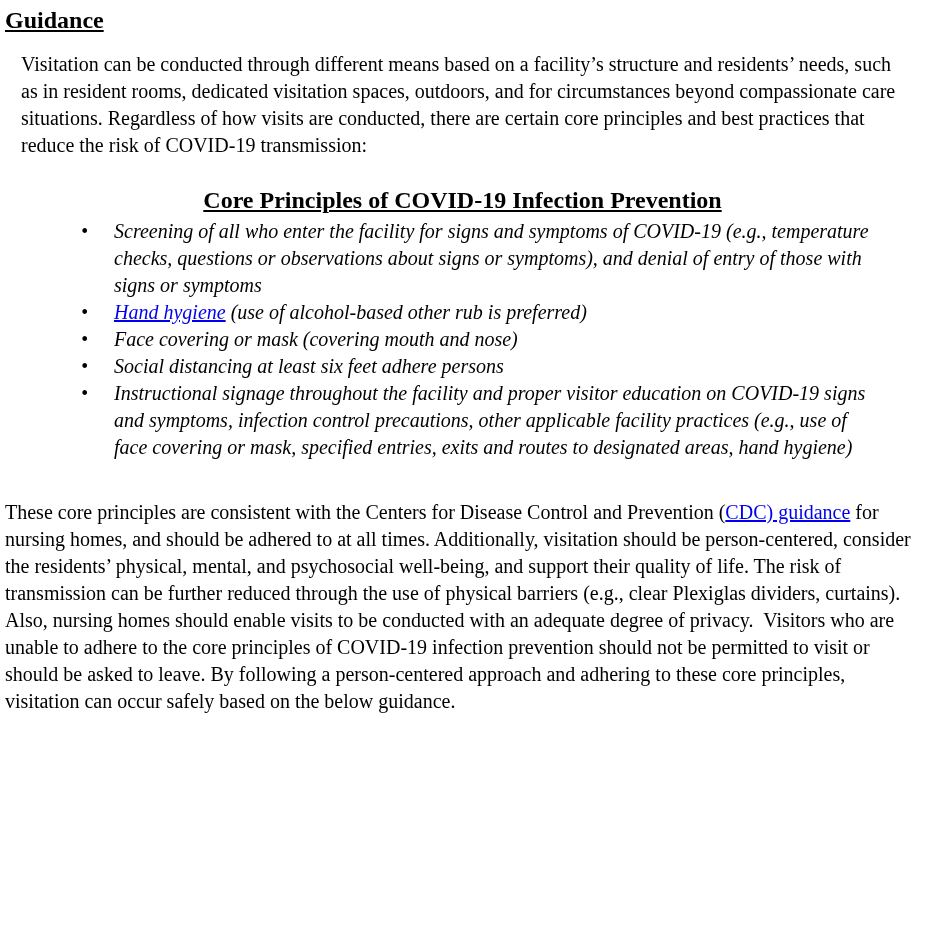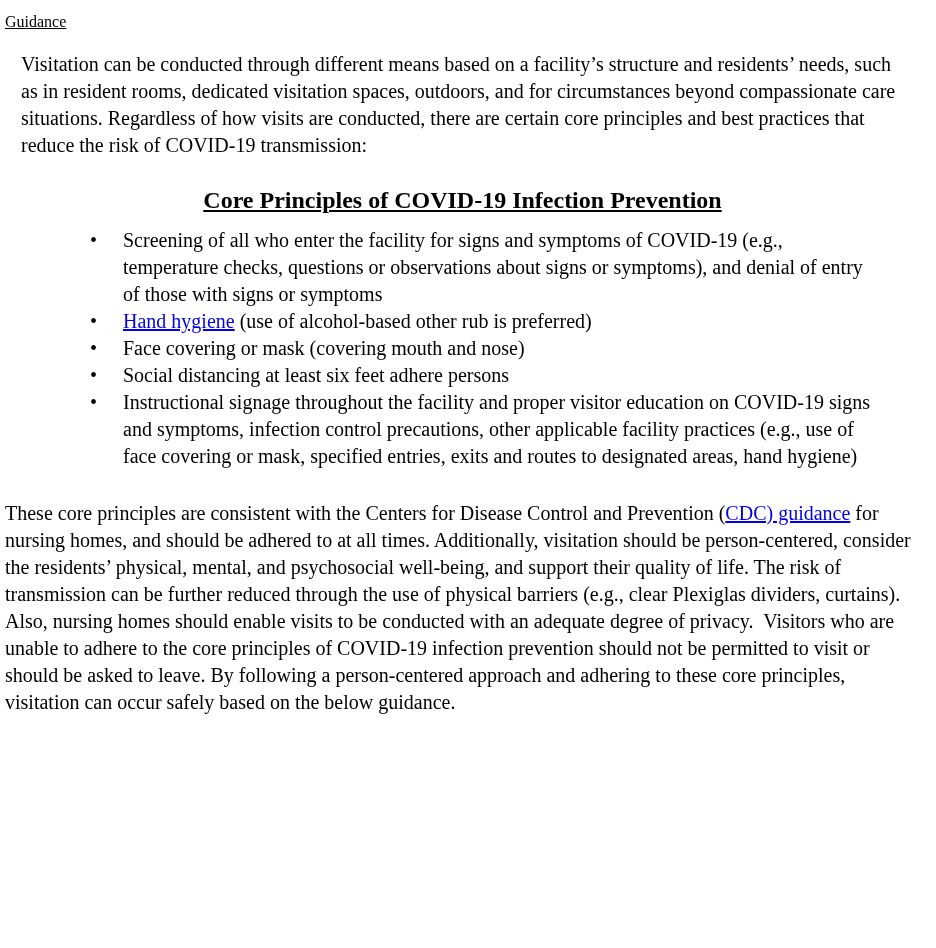--- a/index.html
+++ b/index.html
@@ -5,47 +5,48 @@
   * { margin: 0; padding: 0; box-sizing: border-box; }
   html, body { width: 936px; height: 948px; background: #ffffff; overflow: hidden; }
   body {
     font-family: "Liberation Serif", serif;
     font-size: 20px;
     line-height: 27px;
     color: #000000;
   }
   .page { padding: 7px 16px 0 5px; }
   .doc-h1 {
-    font-size: 16px;
-    font-weight: normal;
+    font-size: 24px;
+    font-weight: bold;
     text-decoration: underline;
     display: inline-block;
   }
   .intro { margin: 16px; }
   .doc-h2 {
     font-size: 24px;
     font-weight: bold;
     text-decoration: underline;
     text-align: center;
     margin-top: 28px;
   }
   ul.core {
     list-style: none;
     padding-left: 105px;
     padding-right: 34px;
-    margin: 13px;
+    margin: 4px;
+    font-style: italic;
   }
   ul.core li { position: relative; }
   ul.core li::before {
     content: "\2022";
     position: absolute;
     left: -33px;
     top: 0;
   }
-  .closing { margin-top: 30px; }
+  .closing { margin-top: 38px; }
   .seg { white-space: pre-wrap; }
   a.link {
     color: var(--link-color, #0000EE);
     text-decoration: underline;
     cursor: pointer;
   }
   a.link:empty { display: none; }
 </style>
 </head>
 <body>

